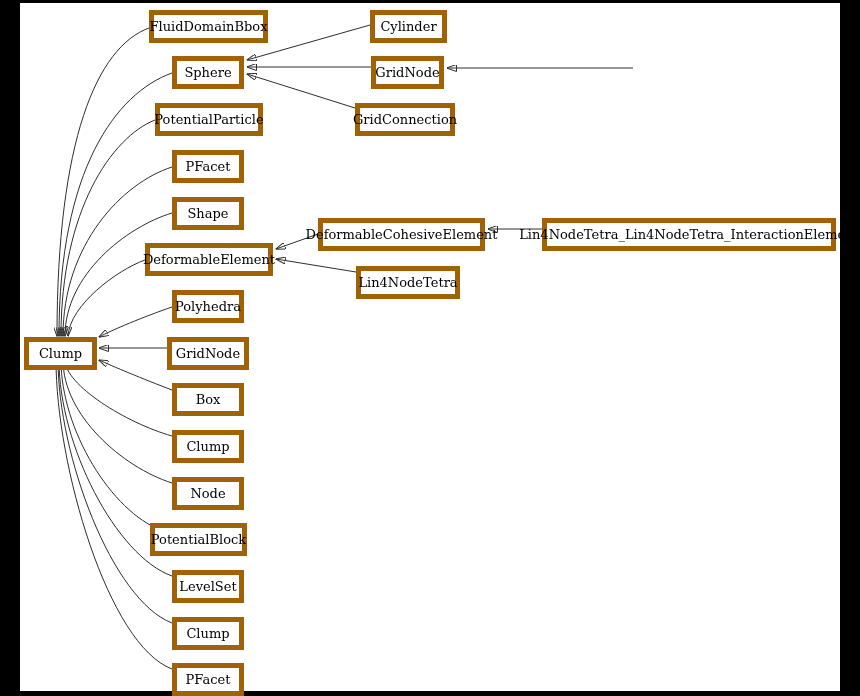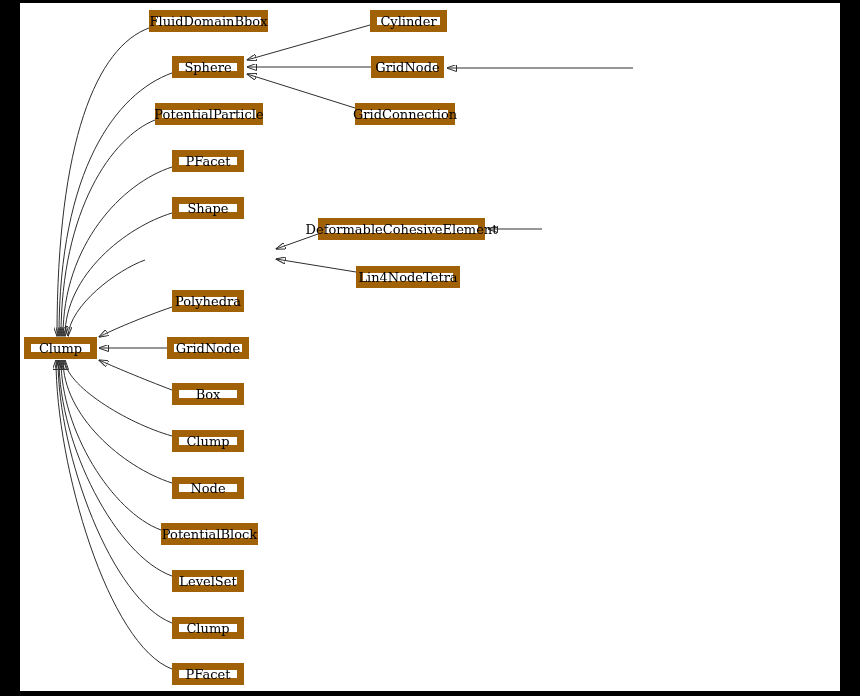--- a/index.html
+++ b/index.html
@@ -2,22 +2,22 @@
 <html><head>
 <meta charset="utf-8">
 <style>
   html,body{margin:0;padding:0;background:#000;}
   body{width:860px;height:696px;position:relative;overflow:hidden;
        font-family:"DejaVu Serif", "Liberation Serif", serif;}
   .stage{position:absolute;left:0;top:0;width:860px;height:696px;}
   .canvas{position:absolute;left:20px;top:3px;width:820px;height:688px;background:#ffffff;}
   svg.edges{position:absolute;left:0;top:0;width:860px;height:696px;}
   svg.edges path{fill:none;stroke:#2e2e2e;stroke-width:1;}
-  .node{position:absolute;height:22px;box-sizing:border-box;background:#ffffff;
-        border:7px solid #a16207;color:#000;font-size:13px;white-space:nowrap;
+  .node{position:absolute;height:33px;box-sizing:border-box;background:#ffffff;
+        border:5px solid #a16207;color:#000;font-size:13px;white-space:nowrap;
         display:flex;align-items:center;justify-content:center;}
 </style>
 </head>
 <body>
 
 <div class="stage">
   <div class="canvas"></div>
 
   <svg class="edges" viewBox="0 0 860 696" xmlns="http://www.w3.org/2000/svg">
     <defs>
@@ -49,28 +49,30 @@
     <path d="M542,229 L488,229" marker-end="url(#arrow)"></path>
   </svg>
 
   <div class="node" style="left:24px;top:337px;width:73px">Clump</div>
 
   <div class="node" style="left:149px;top:10px;width:119px">FluidDomainBbox</div>
   <div class="node" style="left:172px;top:56px;width:72px">Sphere</div>
   <div class="node" style="left:155px;top:103px;width:108px">PotentialParticle</div>
   <div class="node" style="left:172px;top:150px;width:72px">PFacet</div>
   <div class="node" style="left:172px;top:197px;width:72px">Shape</div>
+  <div class="node" style="left:145px;top:243px;width:128px">DeformableElement</div>
   <div class="node" style="left:172px;top:290px;width:72px">Polyhedra</div>
   <div class="node" style="left:167px;top:337px;width:82px">GridNode</div>
   <div class="node" style="left:172px;top:383px;width:72px">Box</div>
   <div class="node" style="left:172px;top:430px;width:72px">Clump</div>
   <div class="node" style="left:172px;top:477px;width:72px">Node</div>
-  <div class="node" style="left:161px;top:523px;width:97px">PotentialBlock</div>
+  <div class="node" style="left:150px;top:523px;width:97px">PotentialBlock</div>
   <div class="node" style="left:172px;top:570px;width:72px">LevelSet</div>
   <div class="node" style="left:172px;top:617px;width:72px">Clump</div>
   <div class="node" style="left:172px;top:663px;width:72px">PFacet</div>
 
   <div class="node" style="left:370px;top:10px;width:77px">Cylinder</div>
   <div class="node" style="left:371px;top:56px;width:73px">GridNode</div>
   <div class="node" style="left:355px;top:103px;width:100px">GridConnection</div>
   <div class="node" style="left:318px;top:218px;width:167px">DeformableCohesiveElement</div>
   <div class="node" style="left:356px;top:266px;width:104px">Lin4NodeTetra</div>
+  <div class="node" style="left:542px;top:218px;width:294px">Lin4NodeTetra_Lin4NodeTetra_InteractionElement</div>
 </div>
 
 </body></html>

